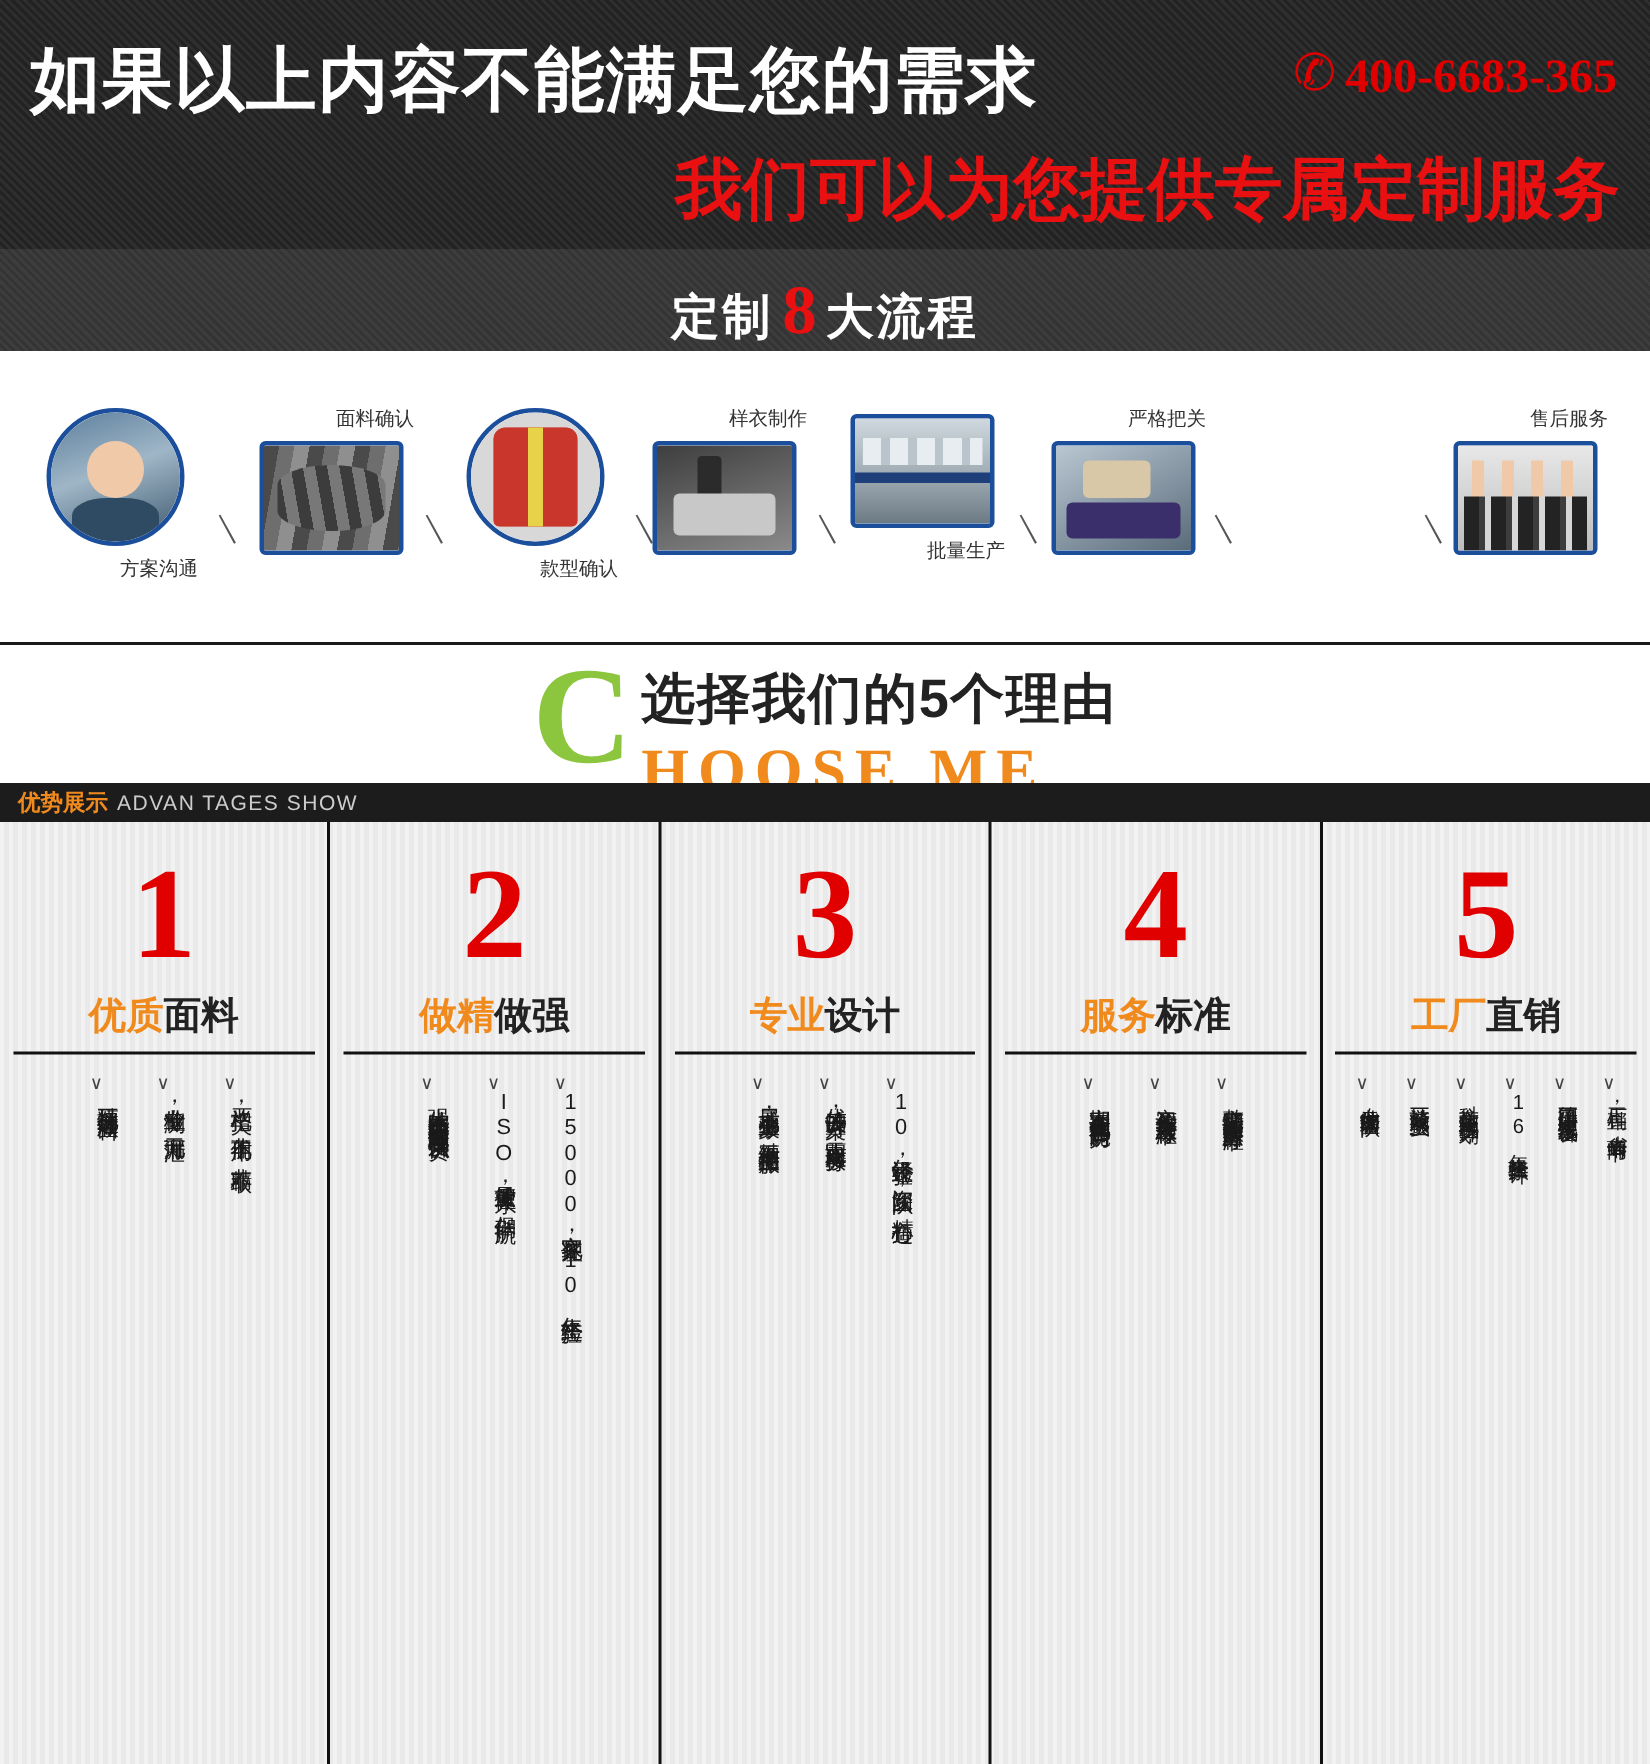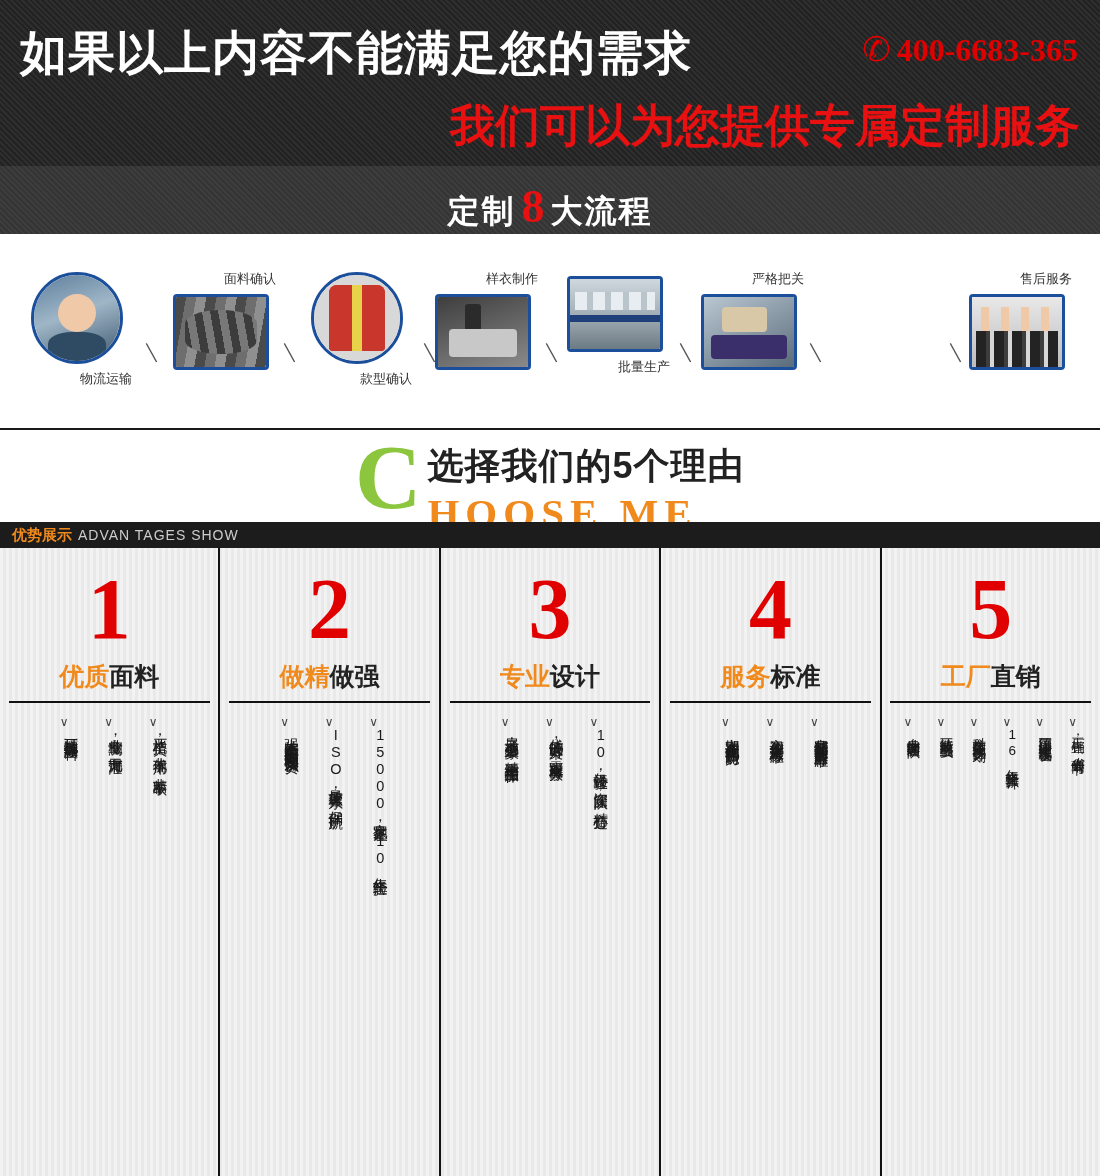--- a/index.html
+++ b/index.html
@@ -356,21 +356,21 @@
       <span class="band-t3">大流程</span>
     </div>
   </div>
 
   <div class="process">
 
     <div class="step" style="left:22px; top:38px;">
       <div class="thumb">
           <div class="art a-operator"></div>
         </div>
-      <div class="cap">物流运输</div>
+      <div class="cap">方案沟通</div>
     </div>
     <div class="arrow" style="left:142px; top:104px;">＼</div>
 
     <div class="step above sq" style="left:166px; top:36px;">
       <div class="cap">面料确认</div>
       <div class="thumb">
           <div class="art a-fabric"></div>
         </div>
     </div>
     <div class="arrow" style="left:280px; top:104px;">＼</div>

